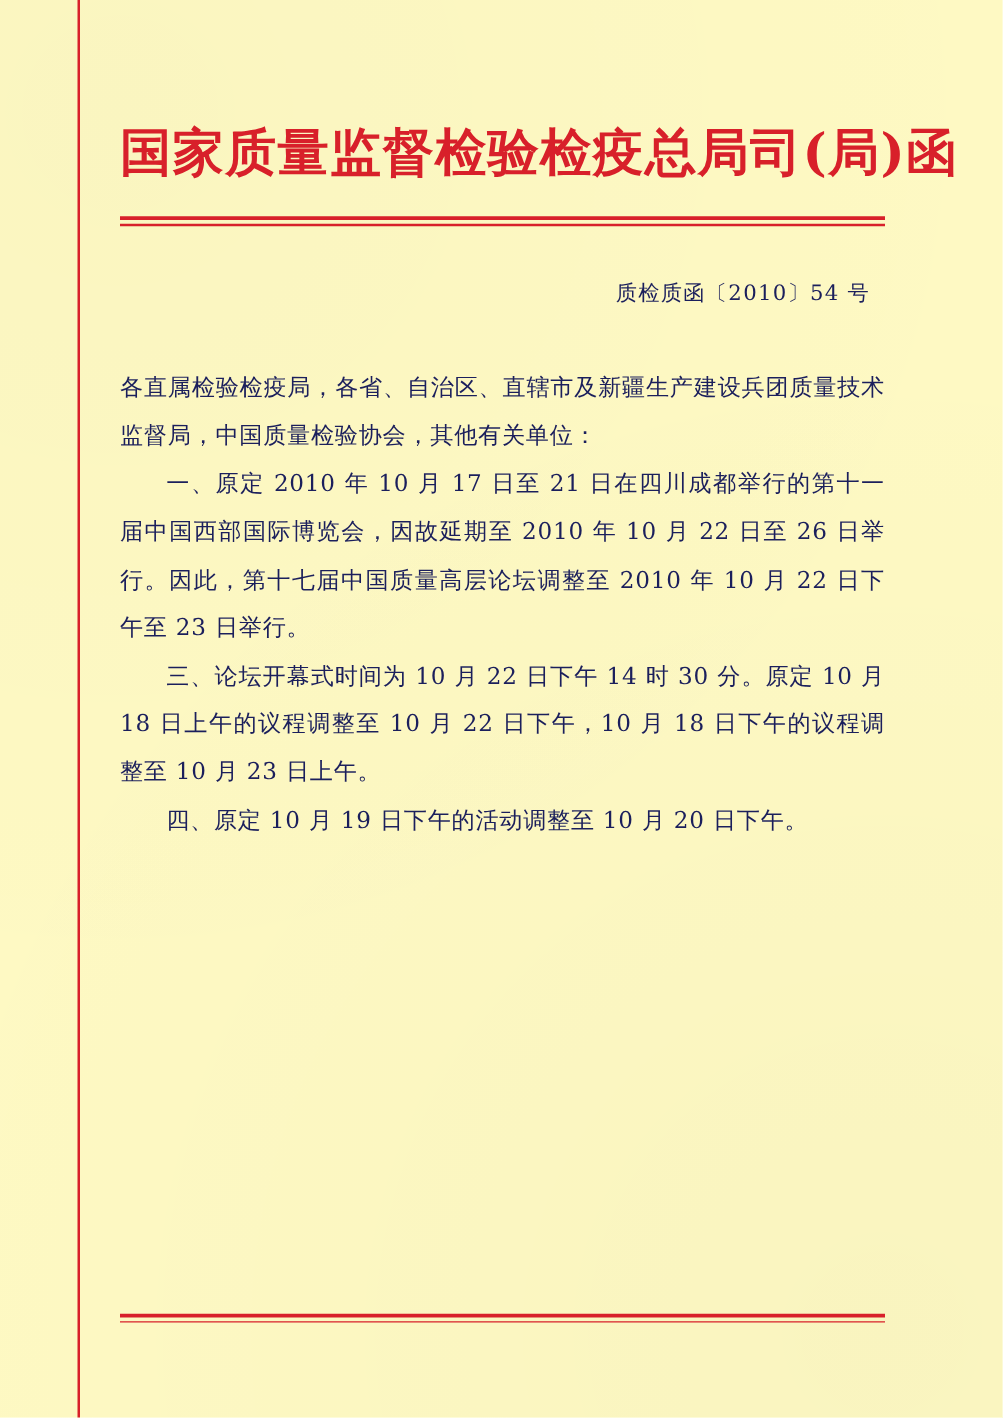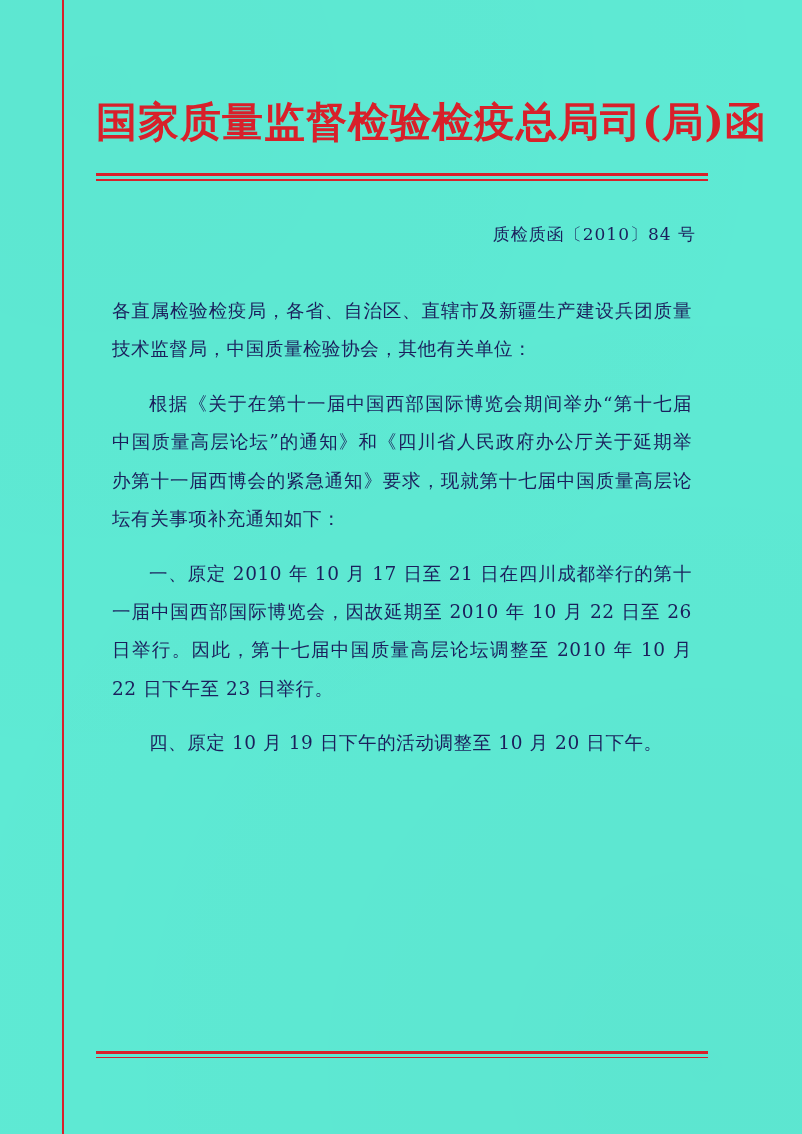--- a/index.html
+++ b/index.html
@@ -13,21 +13,21 @@
     position: relative;
     font-family: "DejaVu Serif", "Liberation Serif", serif;
     color: #1b1f5c;
     overflow: hidden;
   }
 
   
   .page {
     position: absolute;
     inset: 0;
-    background: #5eead4;
+    background: #fef9c3;
   }
 
   .paper-noise {
     position: absolute;
     inset: 0;
     background:
       radial-gradient(circle at 12% 8%, rgba(0,0,0,0.015), rgba(0,0,0,0) 60%),
       radial-gradient(circle at 88% 94%, rgba(0,0,0,0.02), rgba(0,0,0,0) 65%);
     pointer-events: none;
   }
@@ -95,21 +95,21 @@
 
   .body-text {
     margin-top: 46px;
     font-size: 18.5px;
     line-height: 2.08;
     letter-spacing: 0.6px;
     text-align: justify;
   }
 
   .para {
-    margin: 16px;
+    margin: 0;
     text-indent: 0;
   }
   .para.indent {
     text-indent: 2em;
   }
 
   .footer-rule {
     position: absolute;
     left: 96px;
     bottom: 76px;
@@ -138,27 +138,27 @@
   <div class="content">
 
     <div class="doc-title">国家质量监督检验检疫总局司(局)函</div>
 
     <div class="double-rule">
       <div class="thick"></div>
       <div class="gap"></div>
       <div class="thin"></div>
     </div>
 
-    <div class="doc-number">质检质函〔2010〕84 号</div>
+    <div class="doc-number">质检质函〔2010〕54 号</div>
 
 
     <div class="body-text">
       <p class="para">各直属检验检疫局，各省、自治区、直辖市及新疆生产建设兵团质量技术监督局，中国质量检验协会，其他有关单位：</p>
-      <p class="para indent">根据《关于在第十一届中国西部国际博览会期间举办“第十七届中国质量高层论坛”的通知》和《四川省人民政府办公厅关于延期举办第十一届西博会的紧急通知》要求，现就第十七届中国质量高层论坛有关事项补充通知如下：</p>
       <p class="para indent">一、原定 2010 年 10 月 17 日至 21 日在四川成都举行的第十一届中国西部国际博览会，因故延期至 2010 年 10 月 22 日至 26 日举行。因此，第十七届中国质量高层论坛调整至 2010 年 10 月 22 日下午至 23 日举行。</p>
+      <p class="para indent">三、论坛开幕式时间为 10 月 22 日下午 14 时 30 分。原定 10 月 18 日上午的议程调整至 10 月 22 日下午，10 月 18 日下午的议程调整至 10 月 23 日上午。</p>
       <p class="para indent">四、原定 10 月 19 日下午的活动调整至 10 月 20 日下午。</p>
     </div>
   </div>
 
   <div class="footer-rule">
     <div class="thick"></div>
     <div class="gap"></div>
     <div class="thin"></div>
   </div>
 </div>

